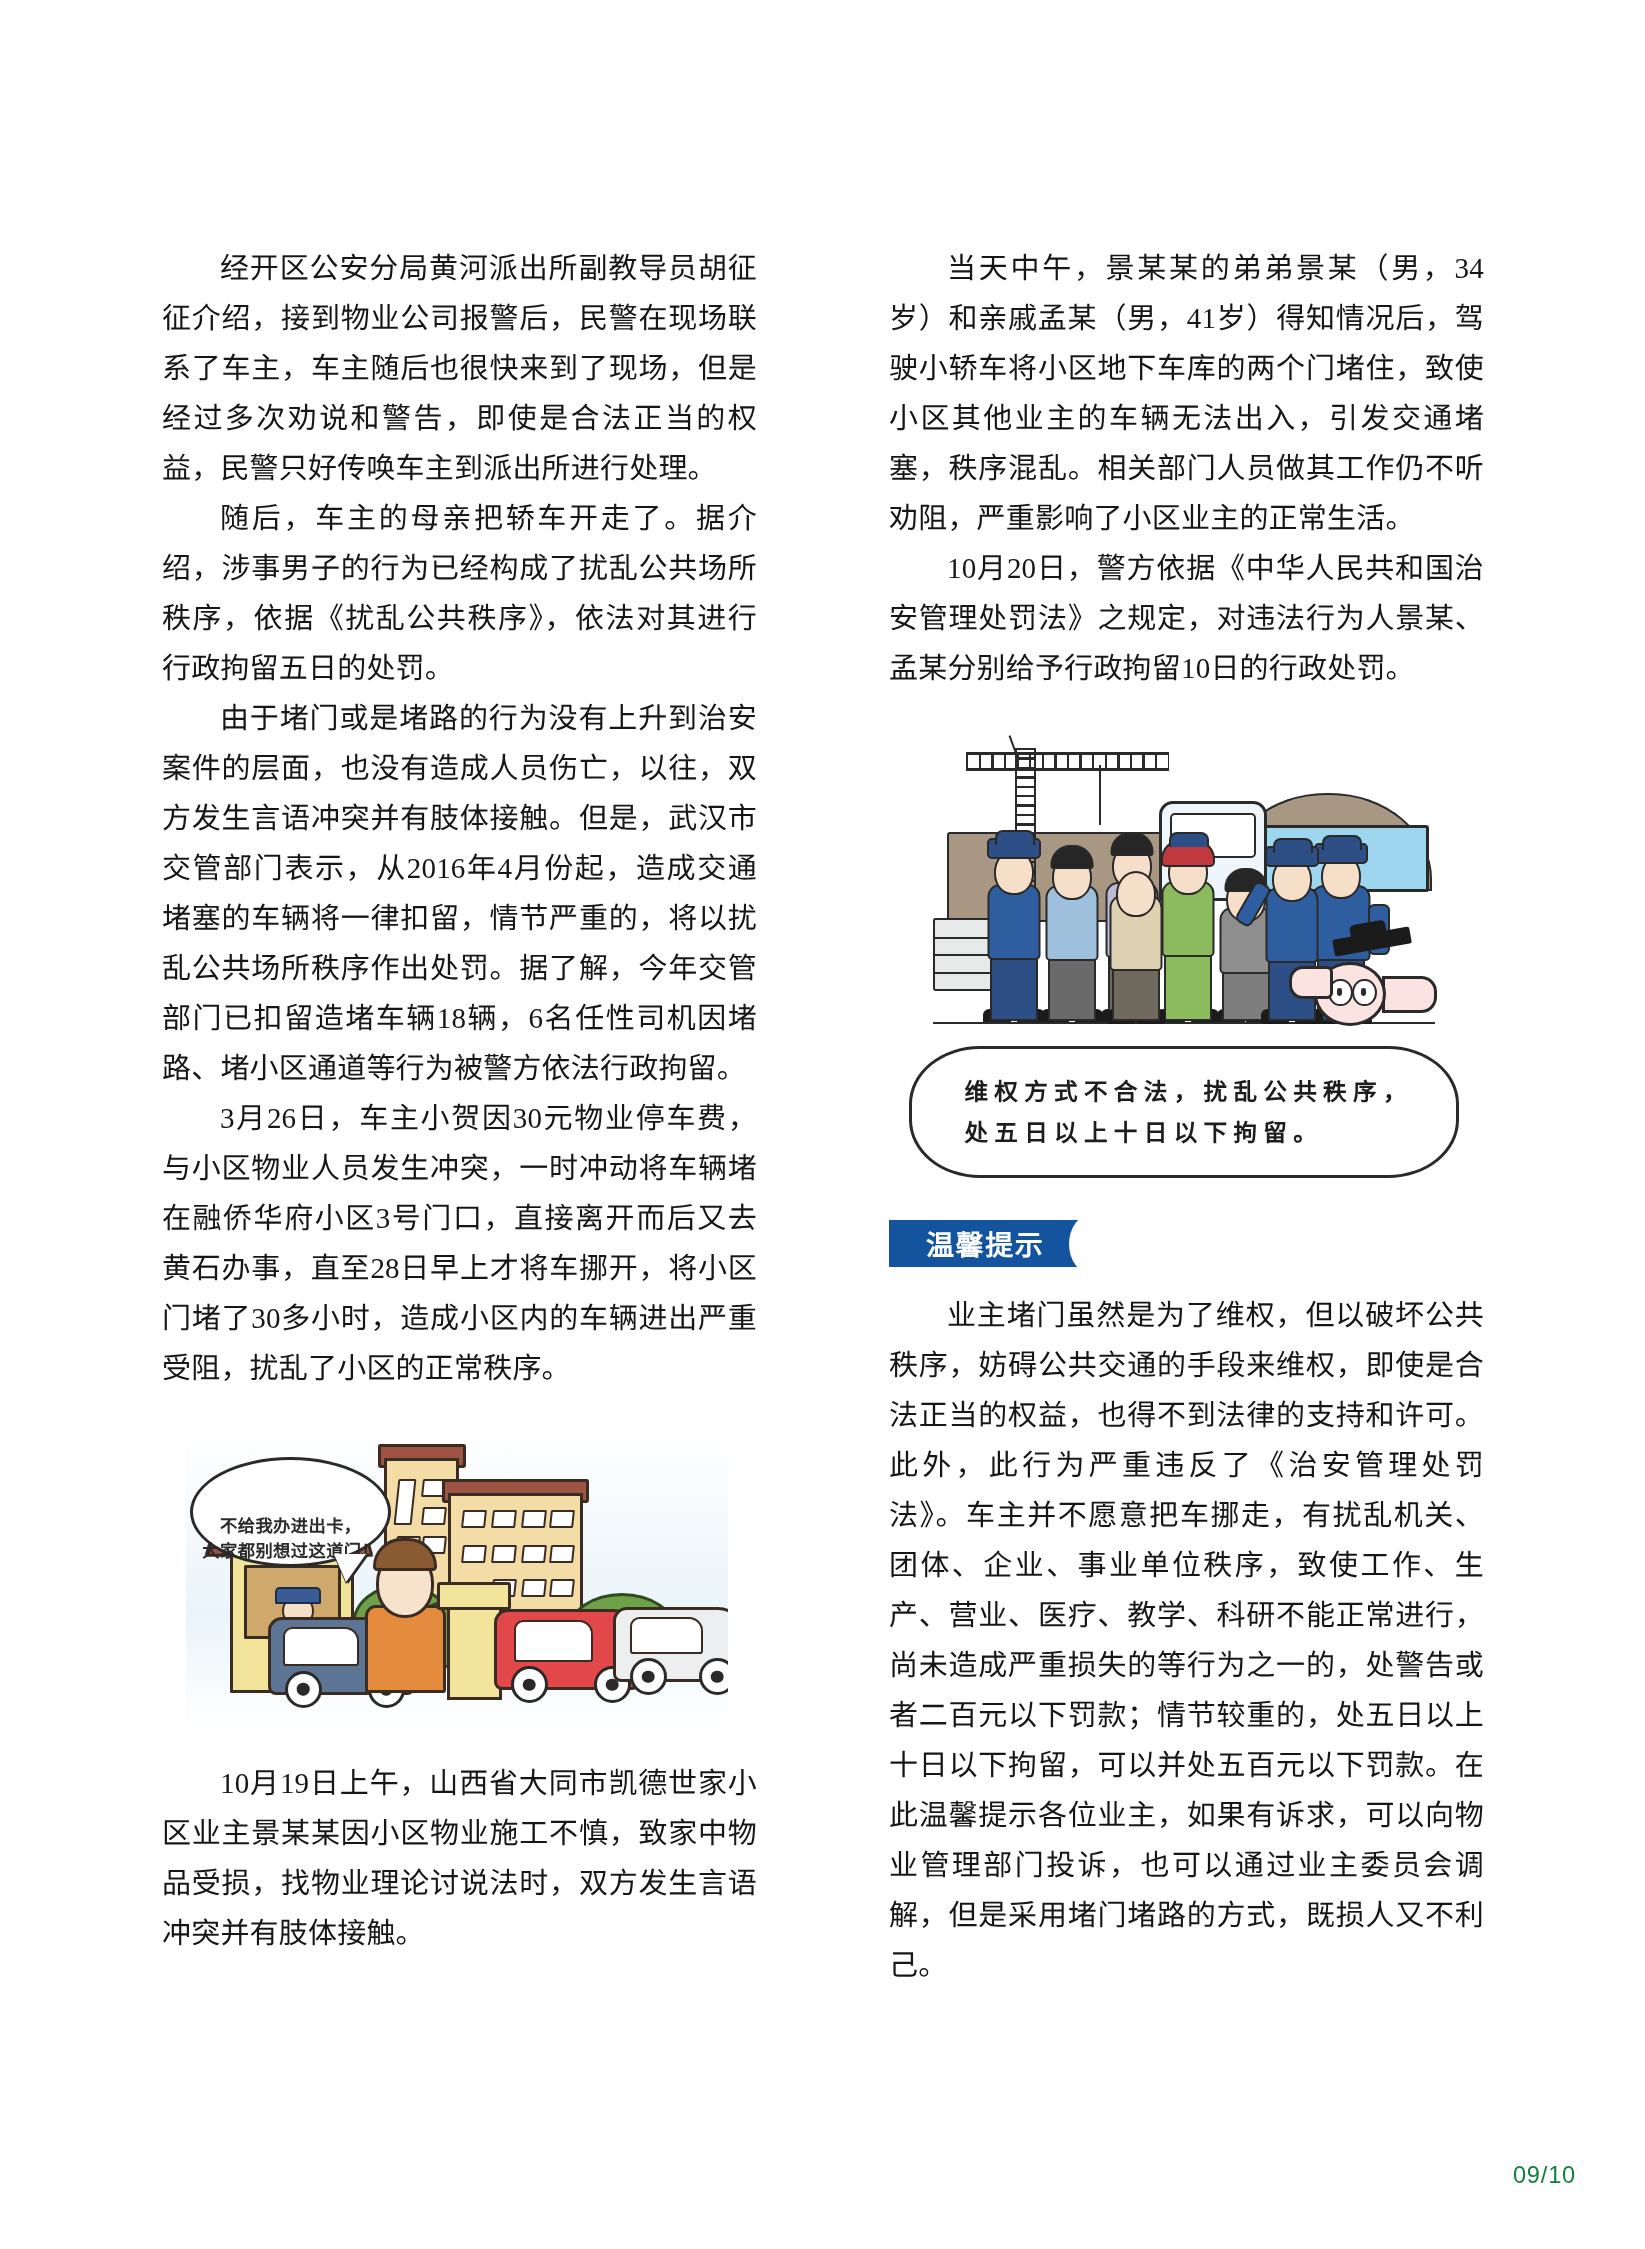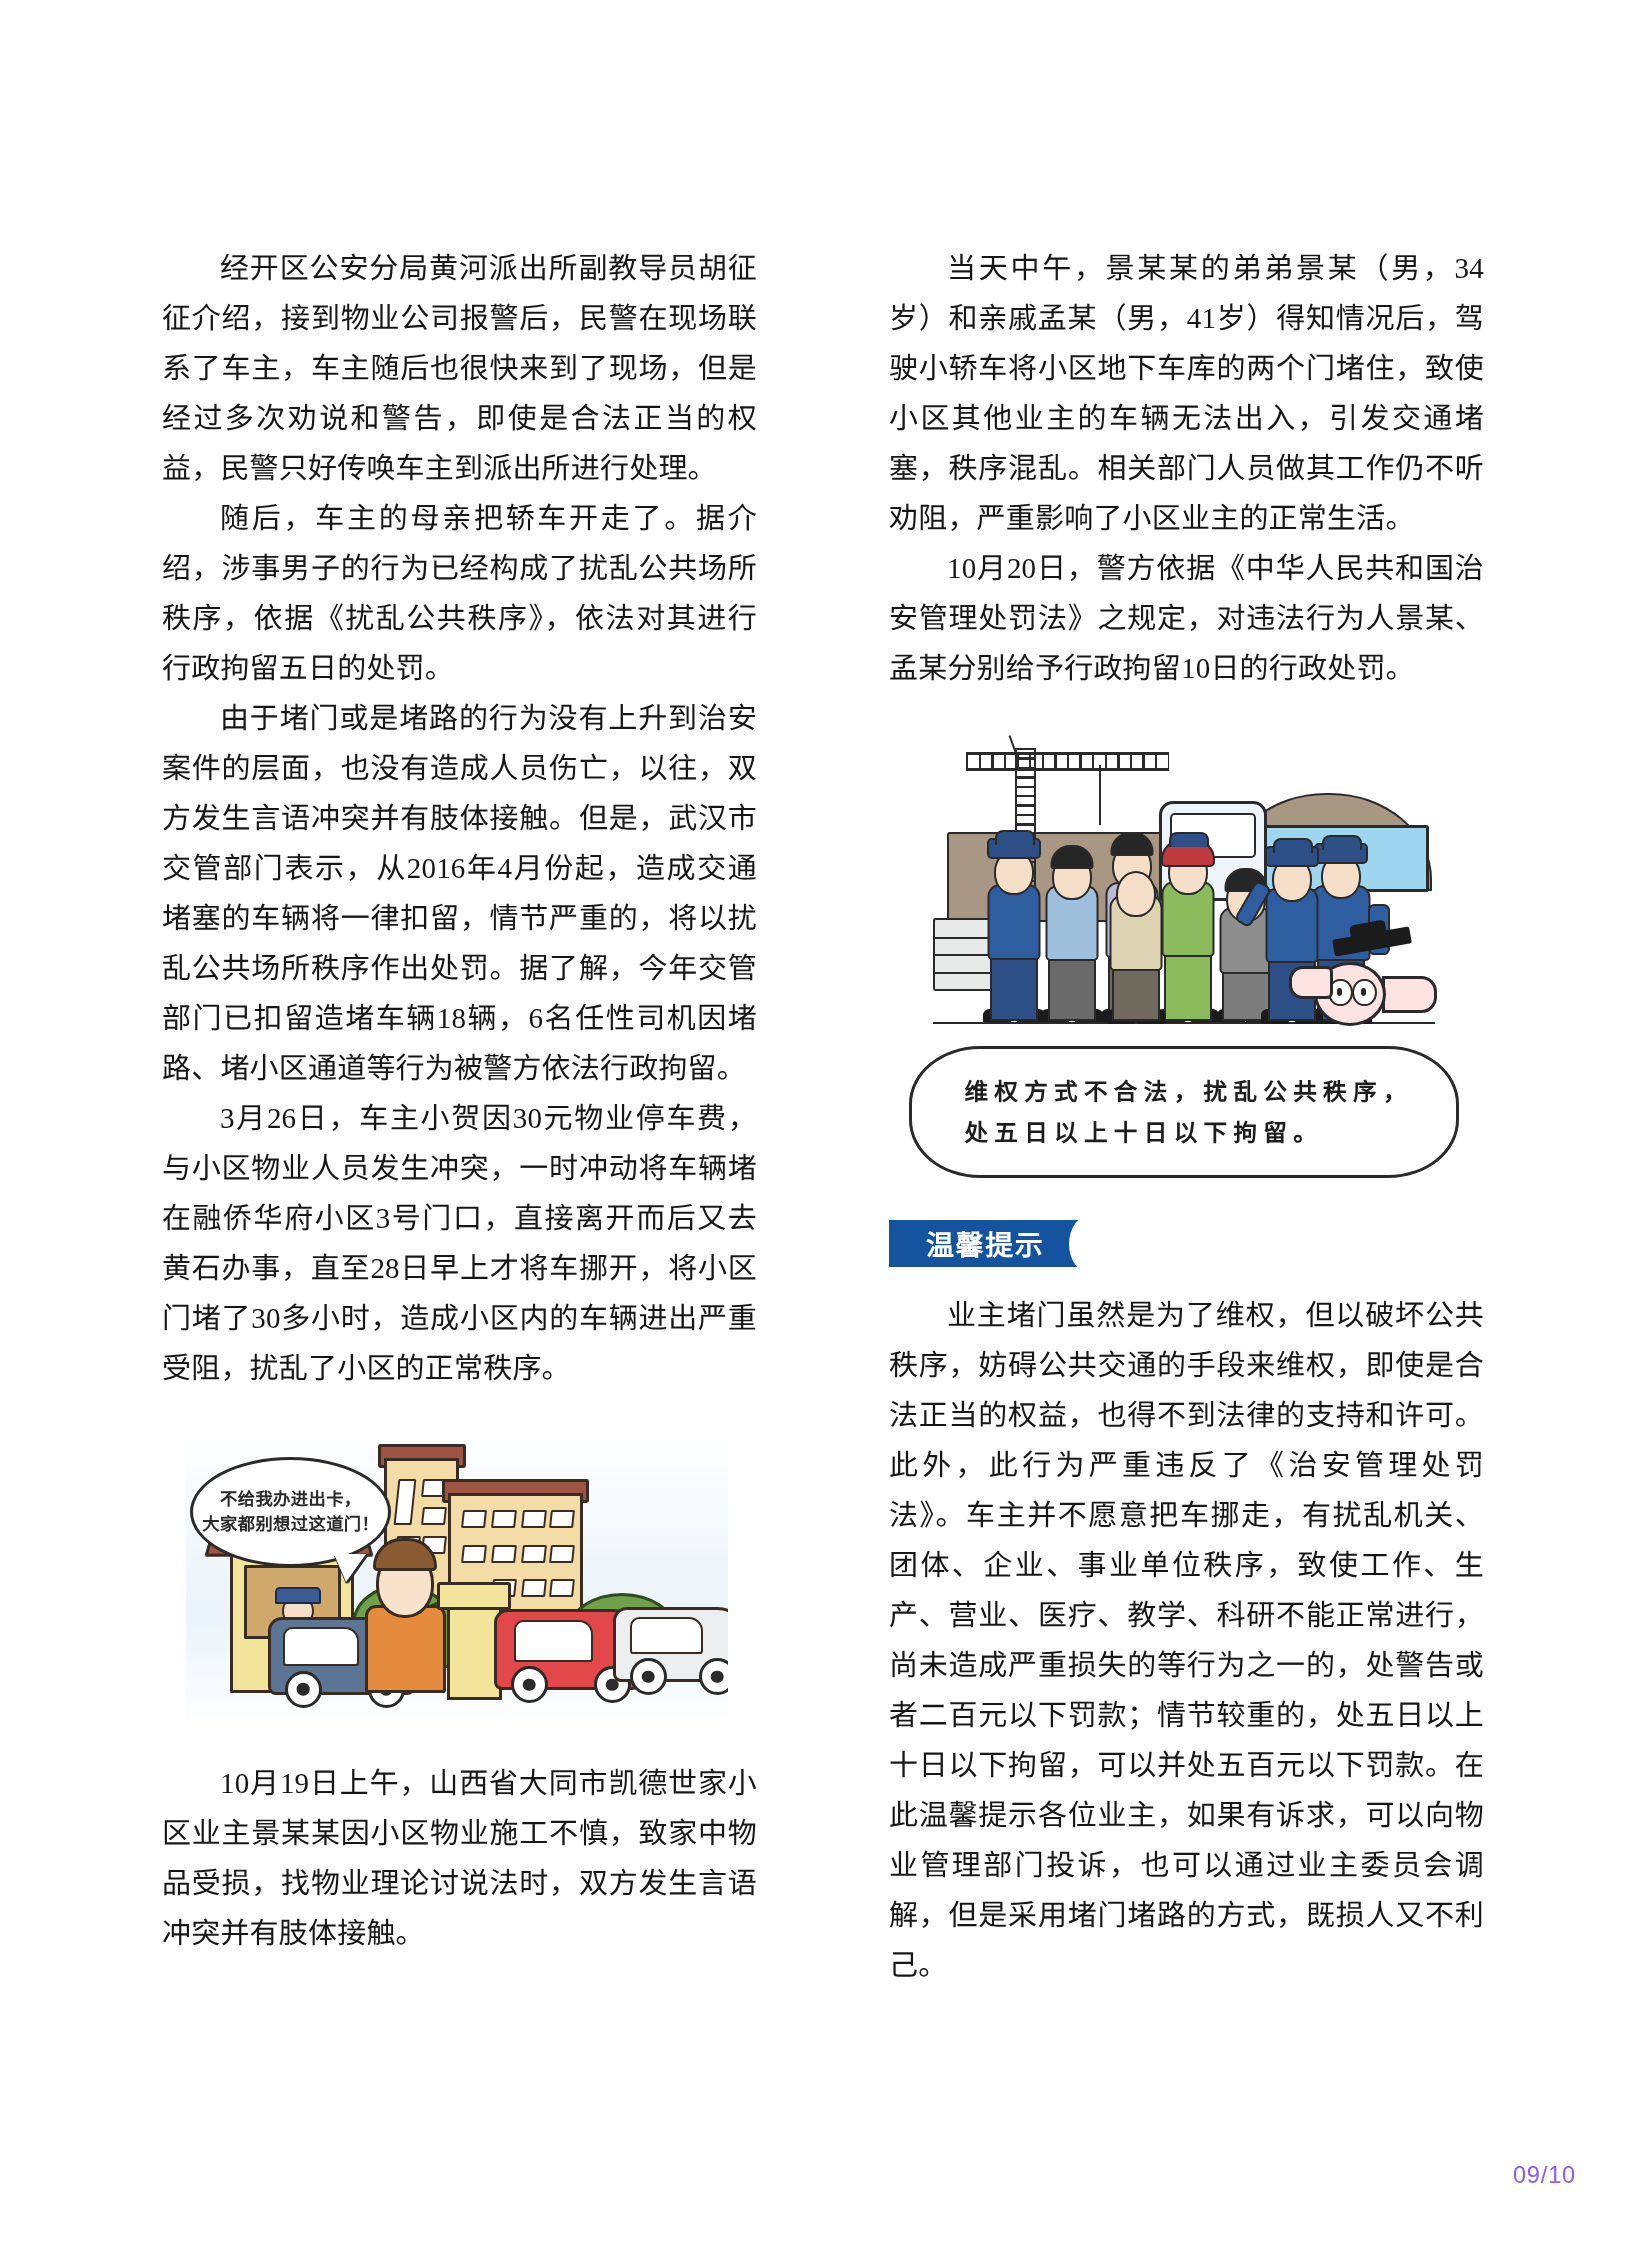--- a/index.html
+++ b/index.html
@@ -292,21 +292,21 @@
   .gt-man-body {
     position: absolute; width: 75px; height: 82px; background: #e58b3d;
     border: 3.1px solid #3a2c22; border-radius: 11px 11px 3.1px 3.1px;
   }
   .gt-pillar {
     position: absolute; background: #f3e49b; border: 3.1px solid #3a2c22;
   }
   .gt-bubble {
     position: absolute; left: 4.7px; top: 27px; width: 195px; height: 104px;
     background: #ffffff; border: 3.9px solid #2a2a2a; border-radius: 50%;
-    display: flex; align-items: center; justify-content: center;
+    display: flex; align-items: flex-end; justify-content: center;
     z-index: 20;
   }
   .gt-bubble::after {
     content: ""; position: absolute; right: 22px; bottom: -17.3px;
     width: 0; height: 0;
     border-left: 12.6px solid transparent;
     border-right: 20.4px solid transparent;
     border-top: 28px solid #ffffff;
     filter: drop-shadow(0 2.4px 0 #2a2a2a) drop-shadow(2.4px 0 0 #2a2a2a);
   }
@@ -345,21 +345,21 @@
     padding-left: 37px;
   }
 
   
   .page-number {
     position: absolute;
     right: 69px;
     bottom: 61px;
     font-family: "Liberation Sans", "DejaVu Sans", sans-serif;
     font-size: 23.6px;
-    color: #8b5cf6;
+    color: #15803d;
     letter-spacing: 0.8px;
   }
 </style>
 </head>
 <body>
 
 <div class="page">
 
   <div class="columns">
 

